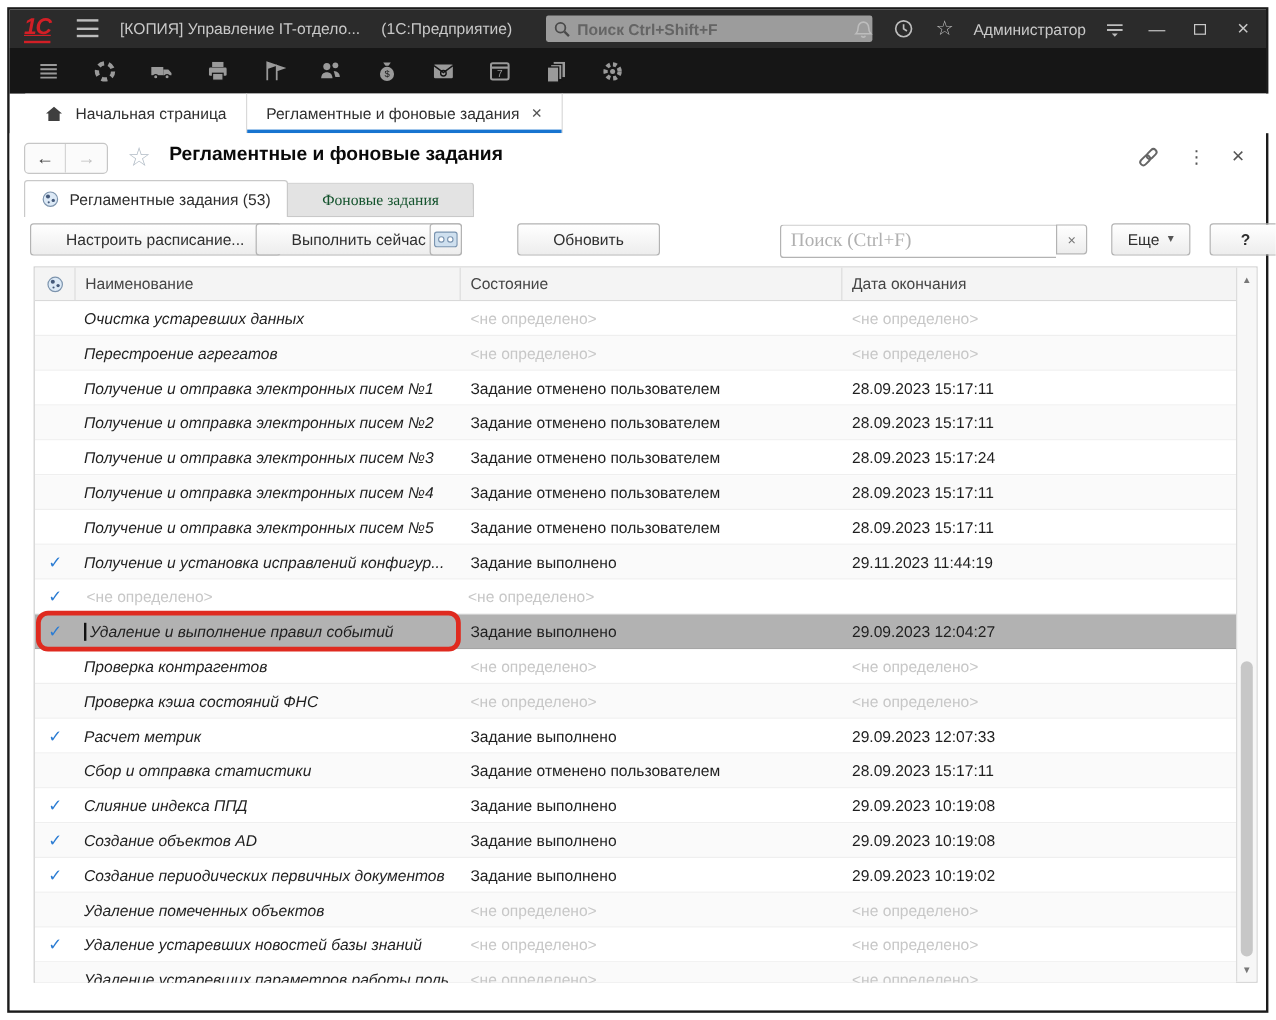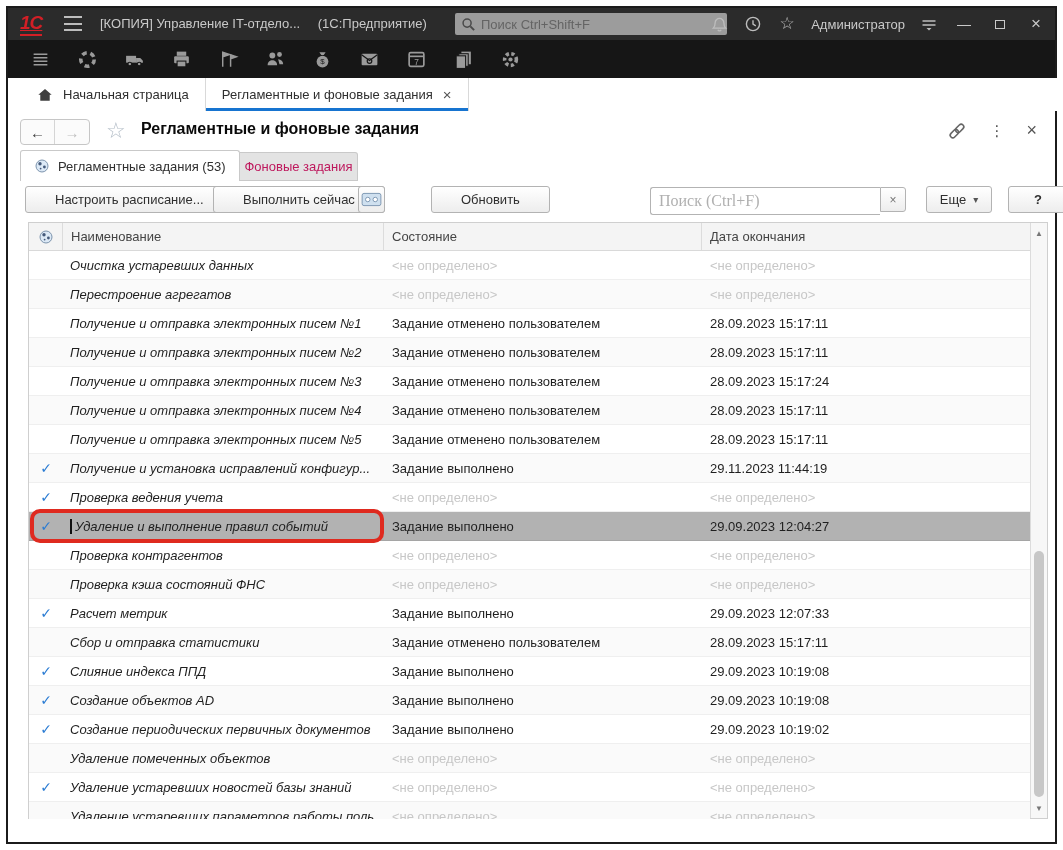--- a/index.html
+++ b/index.html
@@ -9,21 +9,21 @@
   .window{position:absolute;left:6px;top:6px;width:1051px;height:838px;border:2px solid #1b1b1b;background:#fff;}
   .win-inner{position:relative;width:100%;height:100%;}
 
   
   .titlebar{position:absolute;left:0;top:0;width:100%;height:32px;background:#2b2b2b;}
   .tb-logo{position:absolute;left:12px;top:4px;color:#d21f26;font-weight:bold;font-size:19px;font-style:italic;letter-spacing:-1px;border-bottom:2px solid #d21f26;line-height:22px;text-decoration:underline;}
   .tb-burger{position:absolute;left:56px;top:8px;width:18px;height:15px;display:flex;flex-direction:column;justify-content:space-between;cursor:pointer;}
   .tb-burger span{display:block;height:2px;background:#bdbdbd;}
   .tb-title{position:absolute;left:92px;top:8px;font-size:13px;color:#c9c9c9;white-space:nowrap;}
   .tb-title .app{margin-left:14px;}
-  .tb-search{position:absolute;left:447px;top:5px;width:272px;height:22px;background:#9c9c9c;border-radius:2px;display:flex;align-items:center;padding:0 6px;}
+  .tb-search{position:absolute;left:447px;top:5px;width:272px;height:22px;background:#9c9c9c;border-radius:2px;display:flex;align-items:center;padding:0 6px;font-weight:bold;}
   .tb-search .ph{color:#646464;font-size:13px;margin-left:5px;}
   .tb-right{position:absolute;right:8px;top:0;height:32px;display:flex;align-items:center;gap:14px;}
   .tb-ico{width:20px;height:20px;display:flex;align-items:center;justify-content:center;color:#bdbdbd;cursor:pointer;}
   .tb-user{color:#c9c9c9;font-size:13px;}
   .tb-star{font-size:17px;color:#bdbdbd;line-height:18px;}
   .wc{width:22px;height:20px;display:flex;align-items:center;justify-content:center;color:#c9c9c9;cursor:pointer;font-size:14px;}
   .wc-min{letter-spacing:0;}
   .wc-max i{display:block;width:10px;height:9px;border:1px solid #c9c9c9;}
   .wc-close{font-size:17px;}
 
@@ -49,21 +49,21 @@
   .nav-right{position:absolute;right:18px;top:9px;display:flex;align-items:center;gap:22px;}
   .nav-ico{color:#666;display:flex;align-items:center;justify-content:center;cursor:pointer;}
   .nav-kebab{font-size:15px;color:#555;}
   .nav-close{font-size:18px;color:#555;}
 
   
   .subtabs{position:absolute;left:12px;top:142px;display:flex;align-items:flex-end;}
   .subtab{display:flex;align-items:center;font-size:13px;color:#2f2f2f;cursor:pointer;}
   .subtab.active{background:#fff;border:1px solid #c9c9c9;border-bottom:none;border-radius:3px 3px 0 0;height:31px;padding:0 14px;z-index:2;}
   .subtab.active .gicon{margin-right:9px;display:flex;}
-  .subtab.inactive{background:#e3e3e3;border:1px solid #c9c9c9;border-left:none;border-radius:0 3px 0 0;height:29px;padding:0 4px;color:#be185d;}
+  .subtab.inactive{background:#e3e3e3;border:1px solid #c9c9c9;border-left:none;border-radius:0 3px 0 0;height:29px;padding:0 28px;color:#14532d;font-family:Liberation Serif, serif;}
 
   
   .cmdbar{position:absolute;left:0;top:178px;width:100%;height:30px;}
   .btn{position:absolute;top:0;height:27px;border:1px solid #b3b3b3;border-radius:3px;background:linear-gradient(#ffffff,#ededed);font-size:13px;color:#2f2f2f;display:flex;align-items:center;justify-content:center;padding:0 29px;cursor:pointer;white-space:nowrap;}
   .btn-schedule{left:17px;}
   .btn-run{left:205px;}
   .btn-cassette{left:350px;width:27px;padding:0;}
   .btn-refresh{left:423px;}
   .searchwrap{position:absolute;left:642px;top:1px;display:flex;}
   .searchinput{width:230px;height:25px;border:1px solid #b3b3b3;border-right:none;border-radius:3px 0 0 3px;padding:13px 8px;font-size:16px;color:#333;font-family:Liberation Serif, serif;outline:none;background:#fff;}
@@ -386,23 +386,20 @@
     <div class="c-check">✓</div>
     <div class="c-name">
       <span>Получение и установка исправлений конфигур...</span>
     </div>
     <div class="c-state">Задание выполнено</div>
     <div class="c-date">29.11.2023 11:44:19</div>
 
   </div>
           <div class="trow">
     <div class="c-check">✓</div>
-    <div class="c-name">
-      <span>Проверка ведения учета</span>
-    </div>
     <div class="c-state muted">&lt;не определено&gt;</div>
     <div class="c-date muted">&lt;не определено&gt;</div>
 
   </div>
           <div class="trow alt selected">
     <div class="c-check">✓</div>
     <div class="c-name">
       <span class="caret"></span>
               <span>Удаление и выполнение правил событий</span>
     </div>

